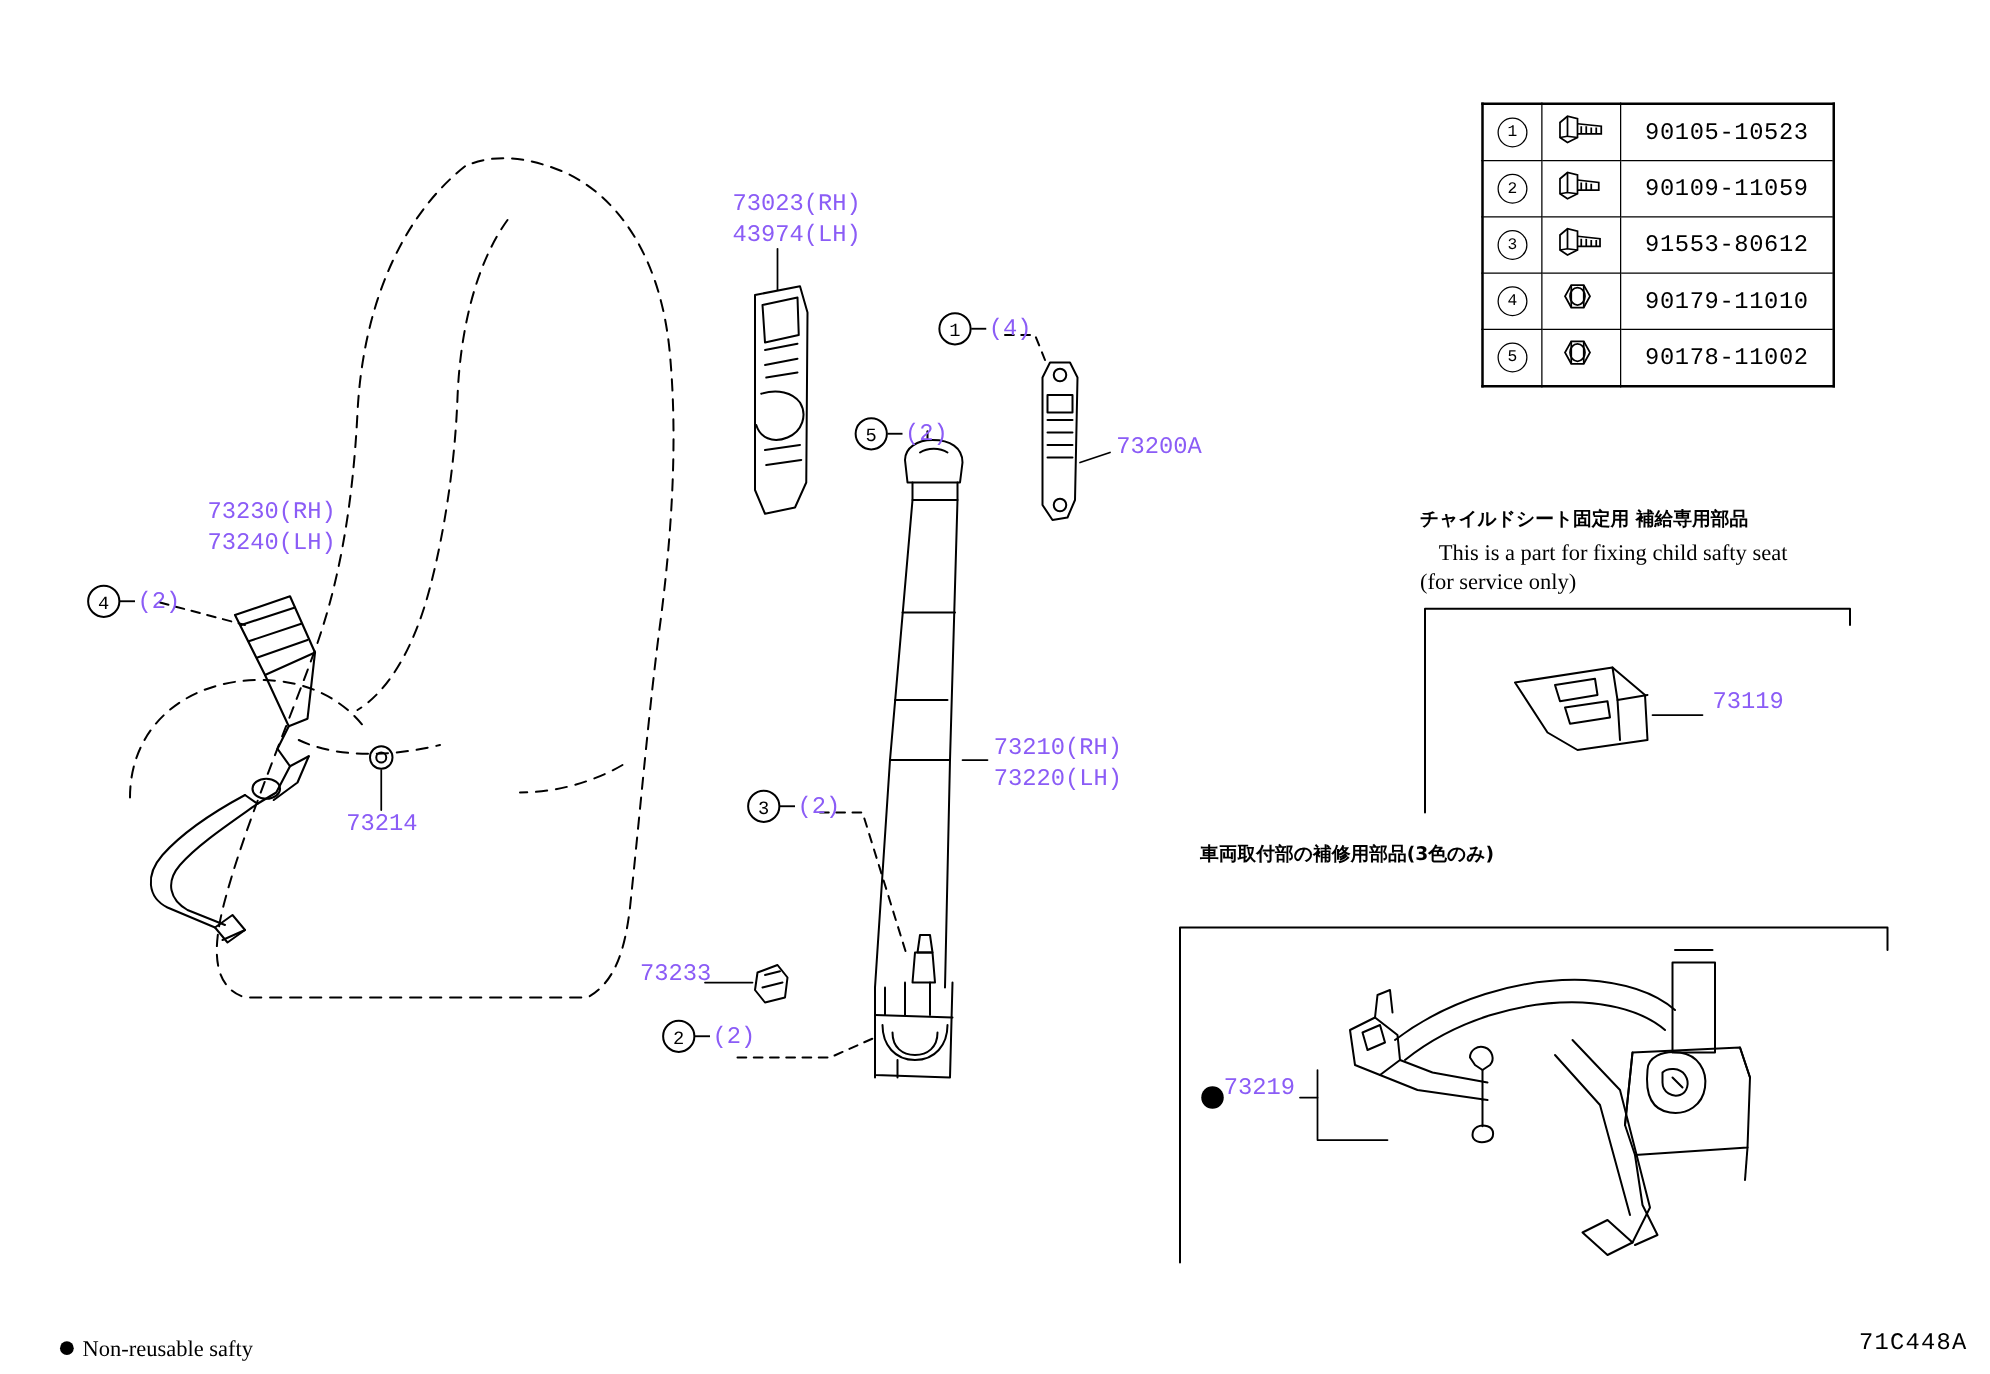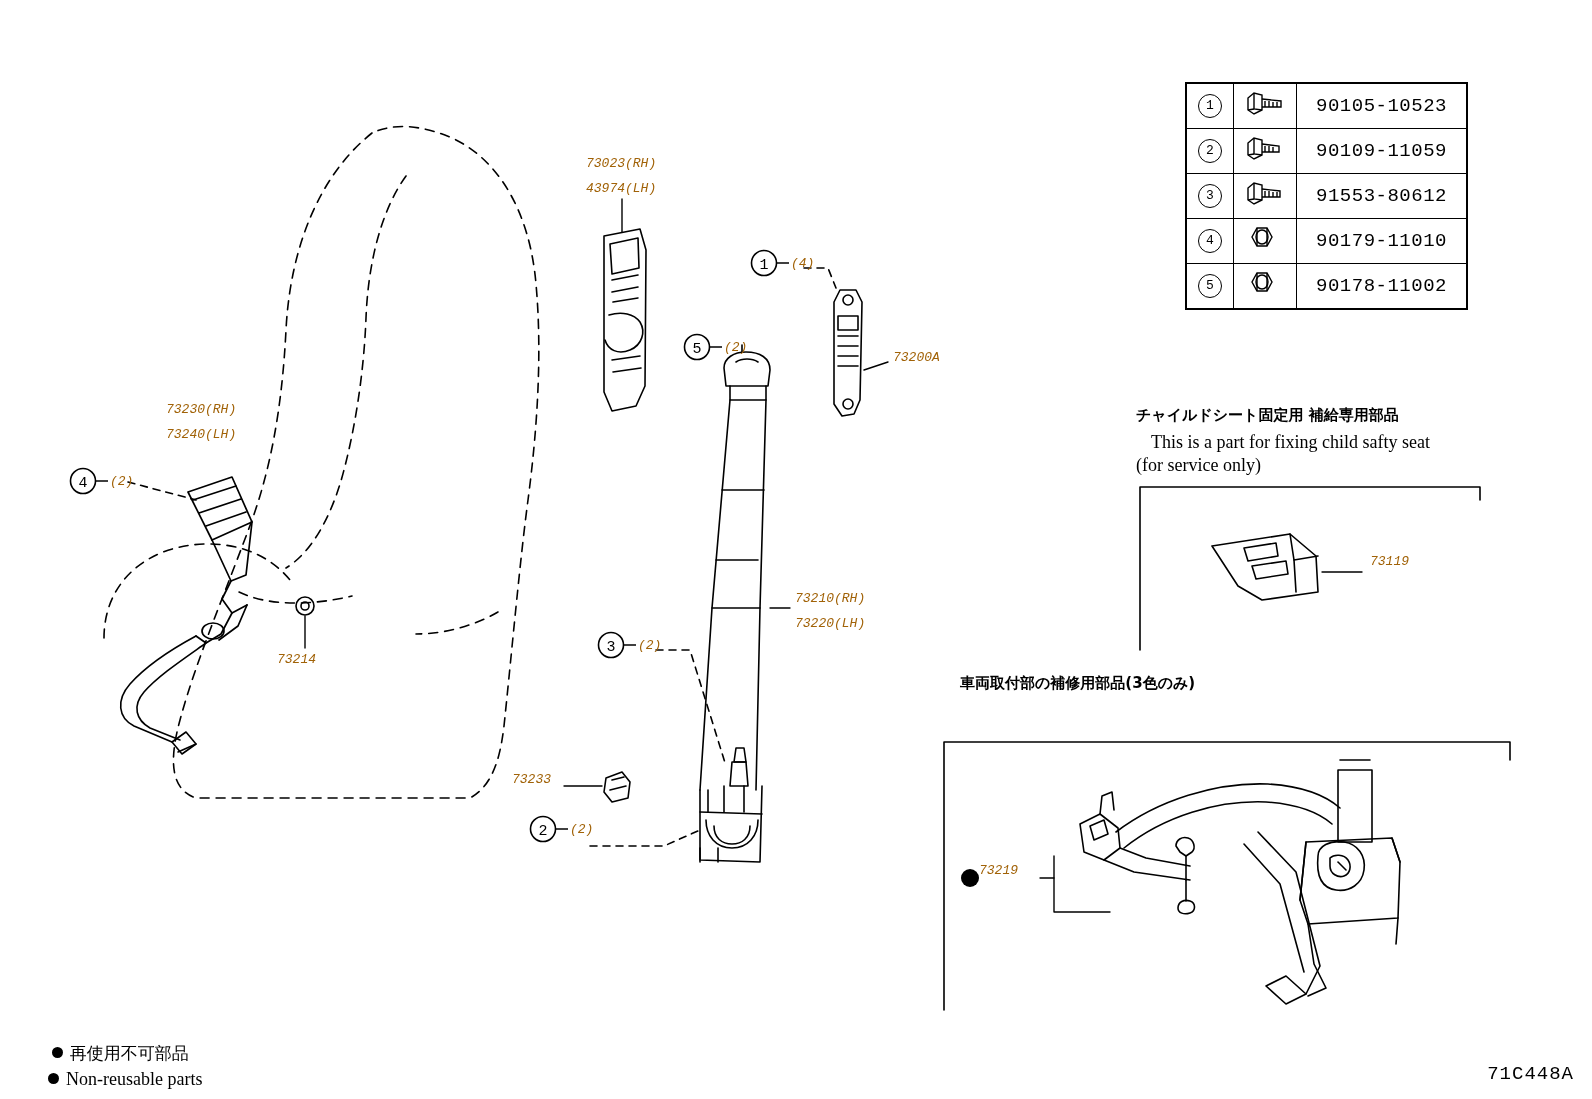--- a/index.html
+++ b/index.html
@@ -12,26 +12,25 @@
     width: 1592px;
     height: 1099px;
     background: #ffffff;
     font-family: "Liberation Sans", sans-serif;
     color: #000000;
     overflow: hidden;
   }
   .lbl {
     position: absolute;
     font-family: "Liberation Mono", monospace;
-    font-size: 13px;
+    font-size: 19px;
     letter-spacing: 0px;
     white-space: pre;
     line-height: 25px;
-    color: #a16207;
-    font-style: italic;
+    color: #8b5cf6;
   }
   svg.overlay {
     position: absolute;
     left: 0;
     top: 0;
     width: 1592px;
     height: 1099px;
     pointer-events: none;
   }
   
@@ -388,22 +387,19 @@
       </tr>
     </tbody>
   </table>
 
   <div class="note-jp" style="left:1136px; top:406px;">チャイルドシート固定用 補給専用部品</div>
   <div class="note-en" style="left:1136px; top:432px;margin-left:15px;">This is a part for fixing child safty seat</div>
   <div class="note-en" style="left:1136px; top:455px;">(for service only)</div>
 
   <div class="note-jp" style="left:944px; top:674px;margin-left:16px;">車両取付部の補修用部品(3色のみ)</div>
 
-  <div class="footnote" style="left:30px; top:1022px;">
-    <span class="dot"></span><span>再使用不可部品</span>
+  <div class="footnote en" style="left:30px; top:1048px;">
+    <span class="dot"></span><span>Non-reusable safty</span>
   </div>
-  <div class="footnote en" style="left:30px; top:1048px;">
-    <span class="dot"></span><span>Non-reusable parts</span>
-  </div>
 
   <div id="diagram-code">71C448A</div>
 
 </div>
 
 </body></html>

